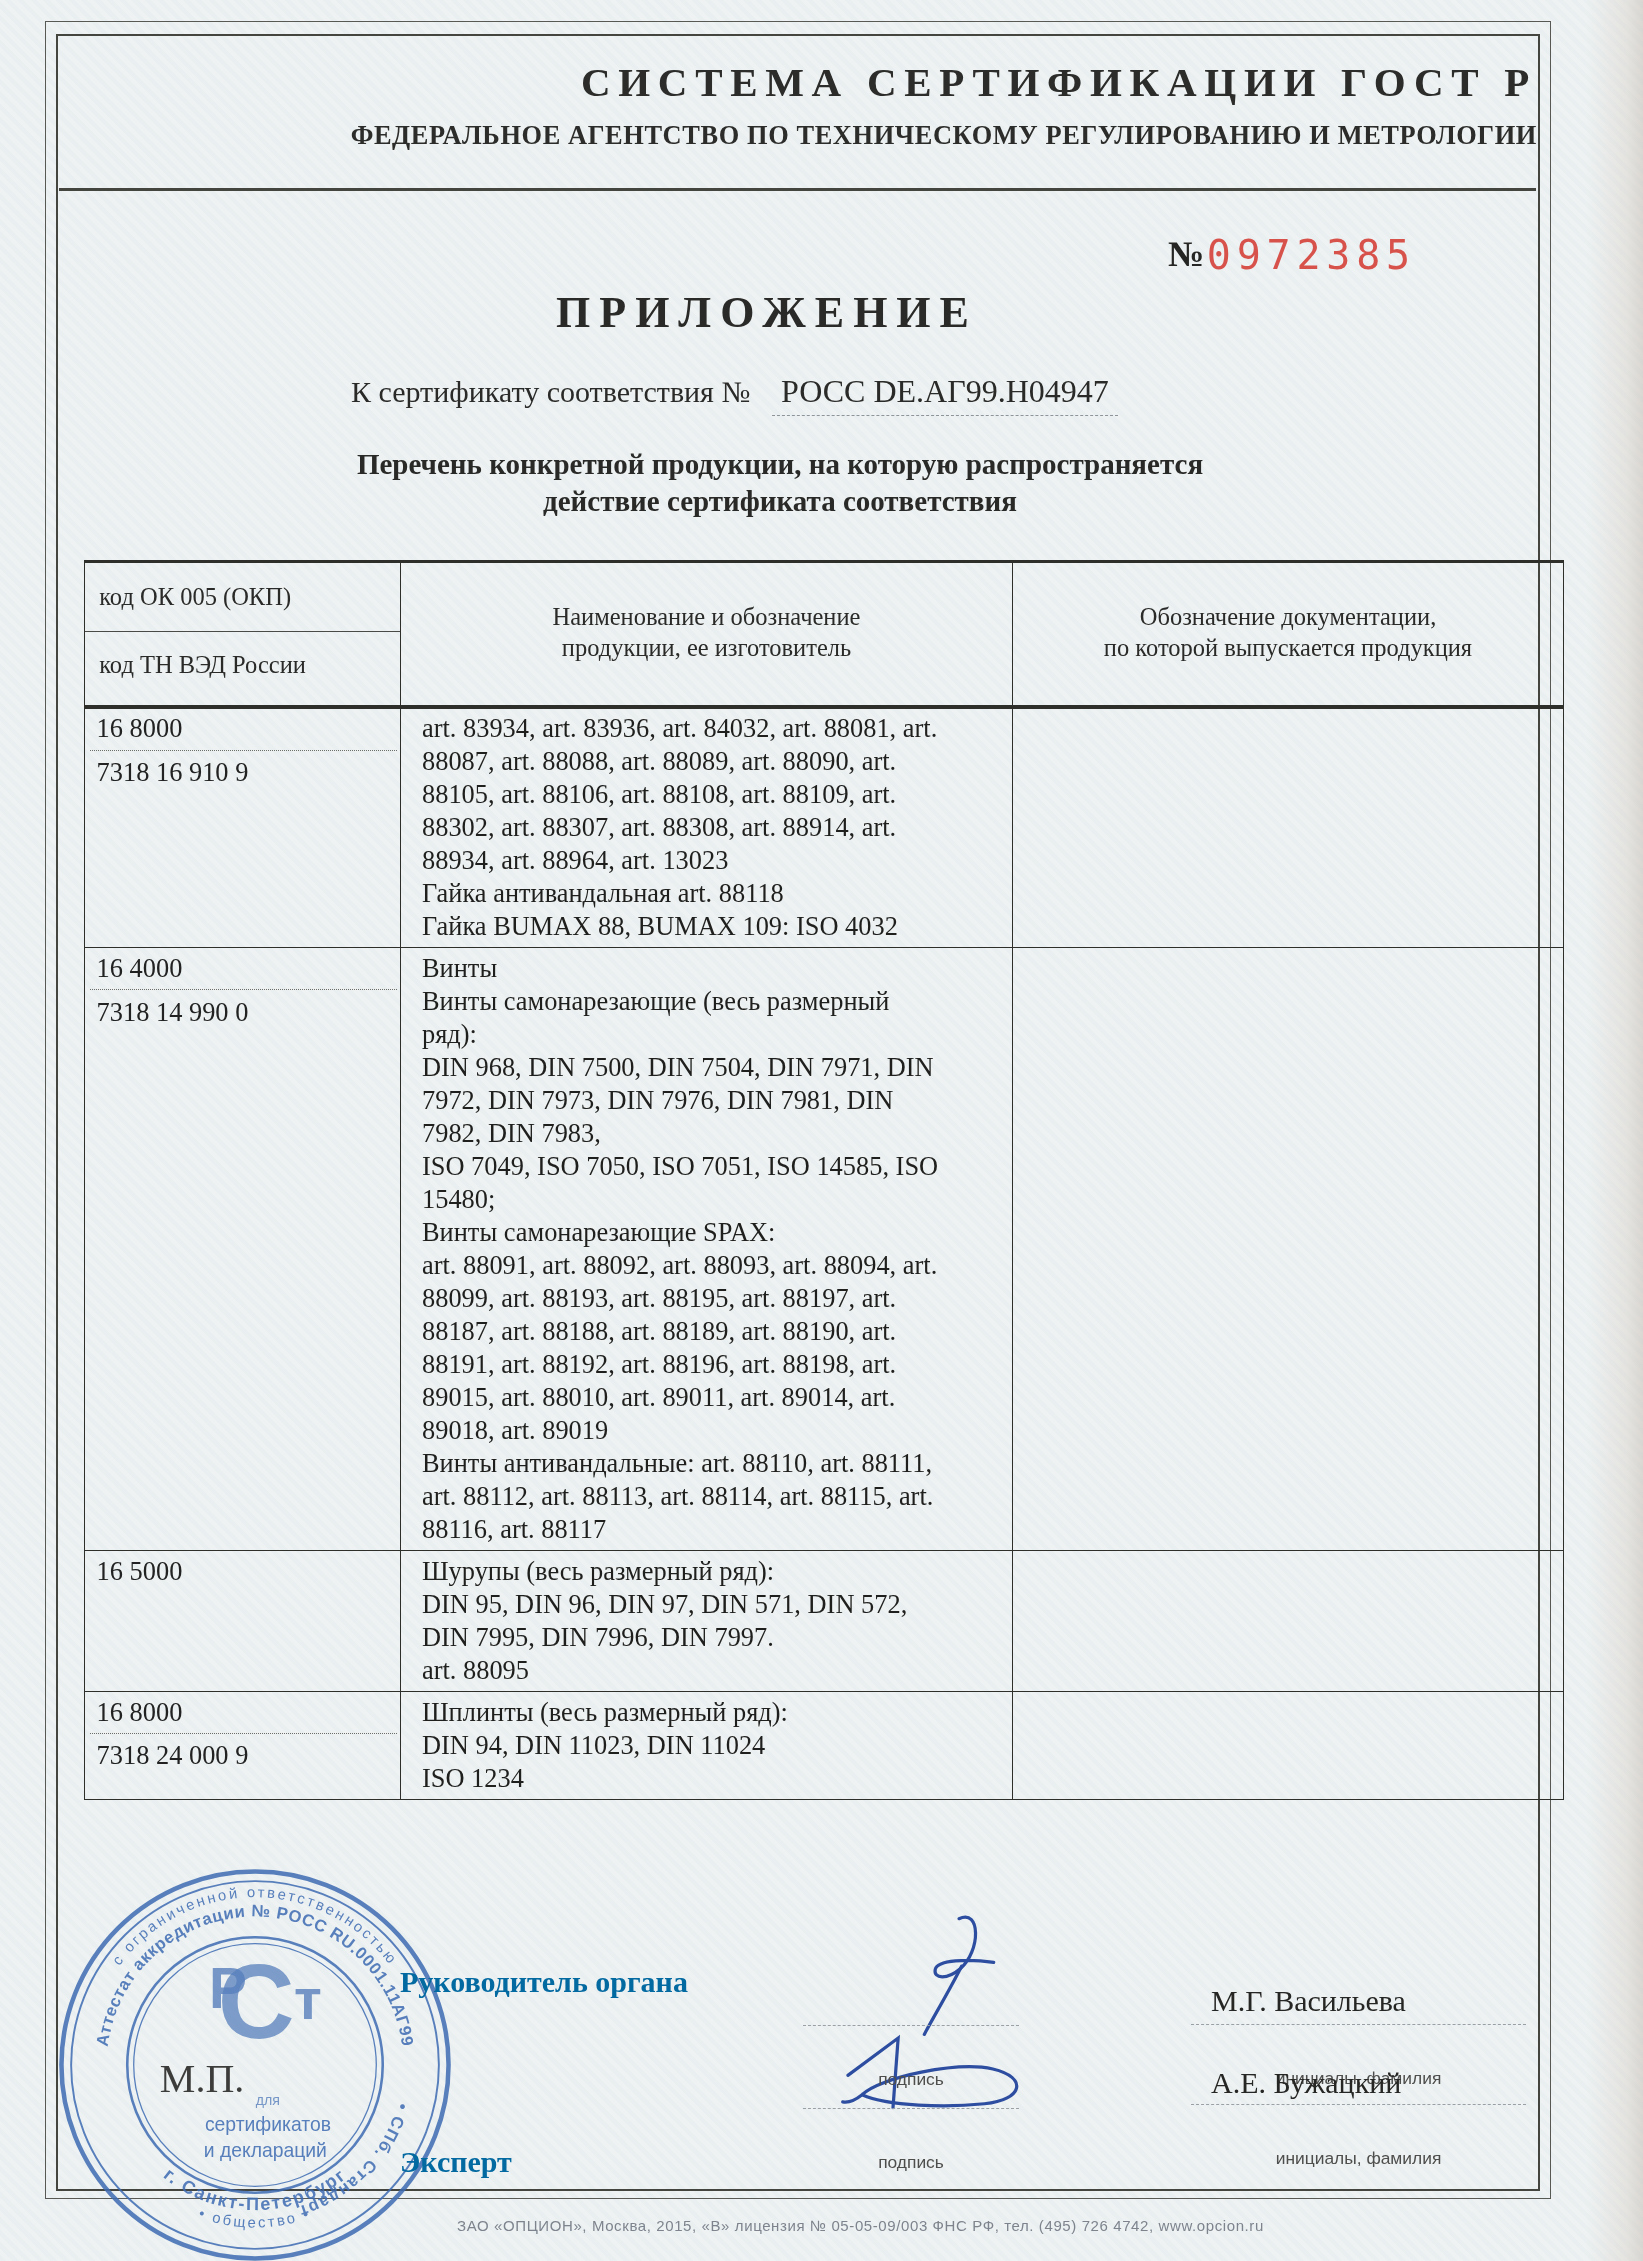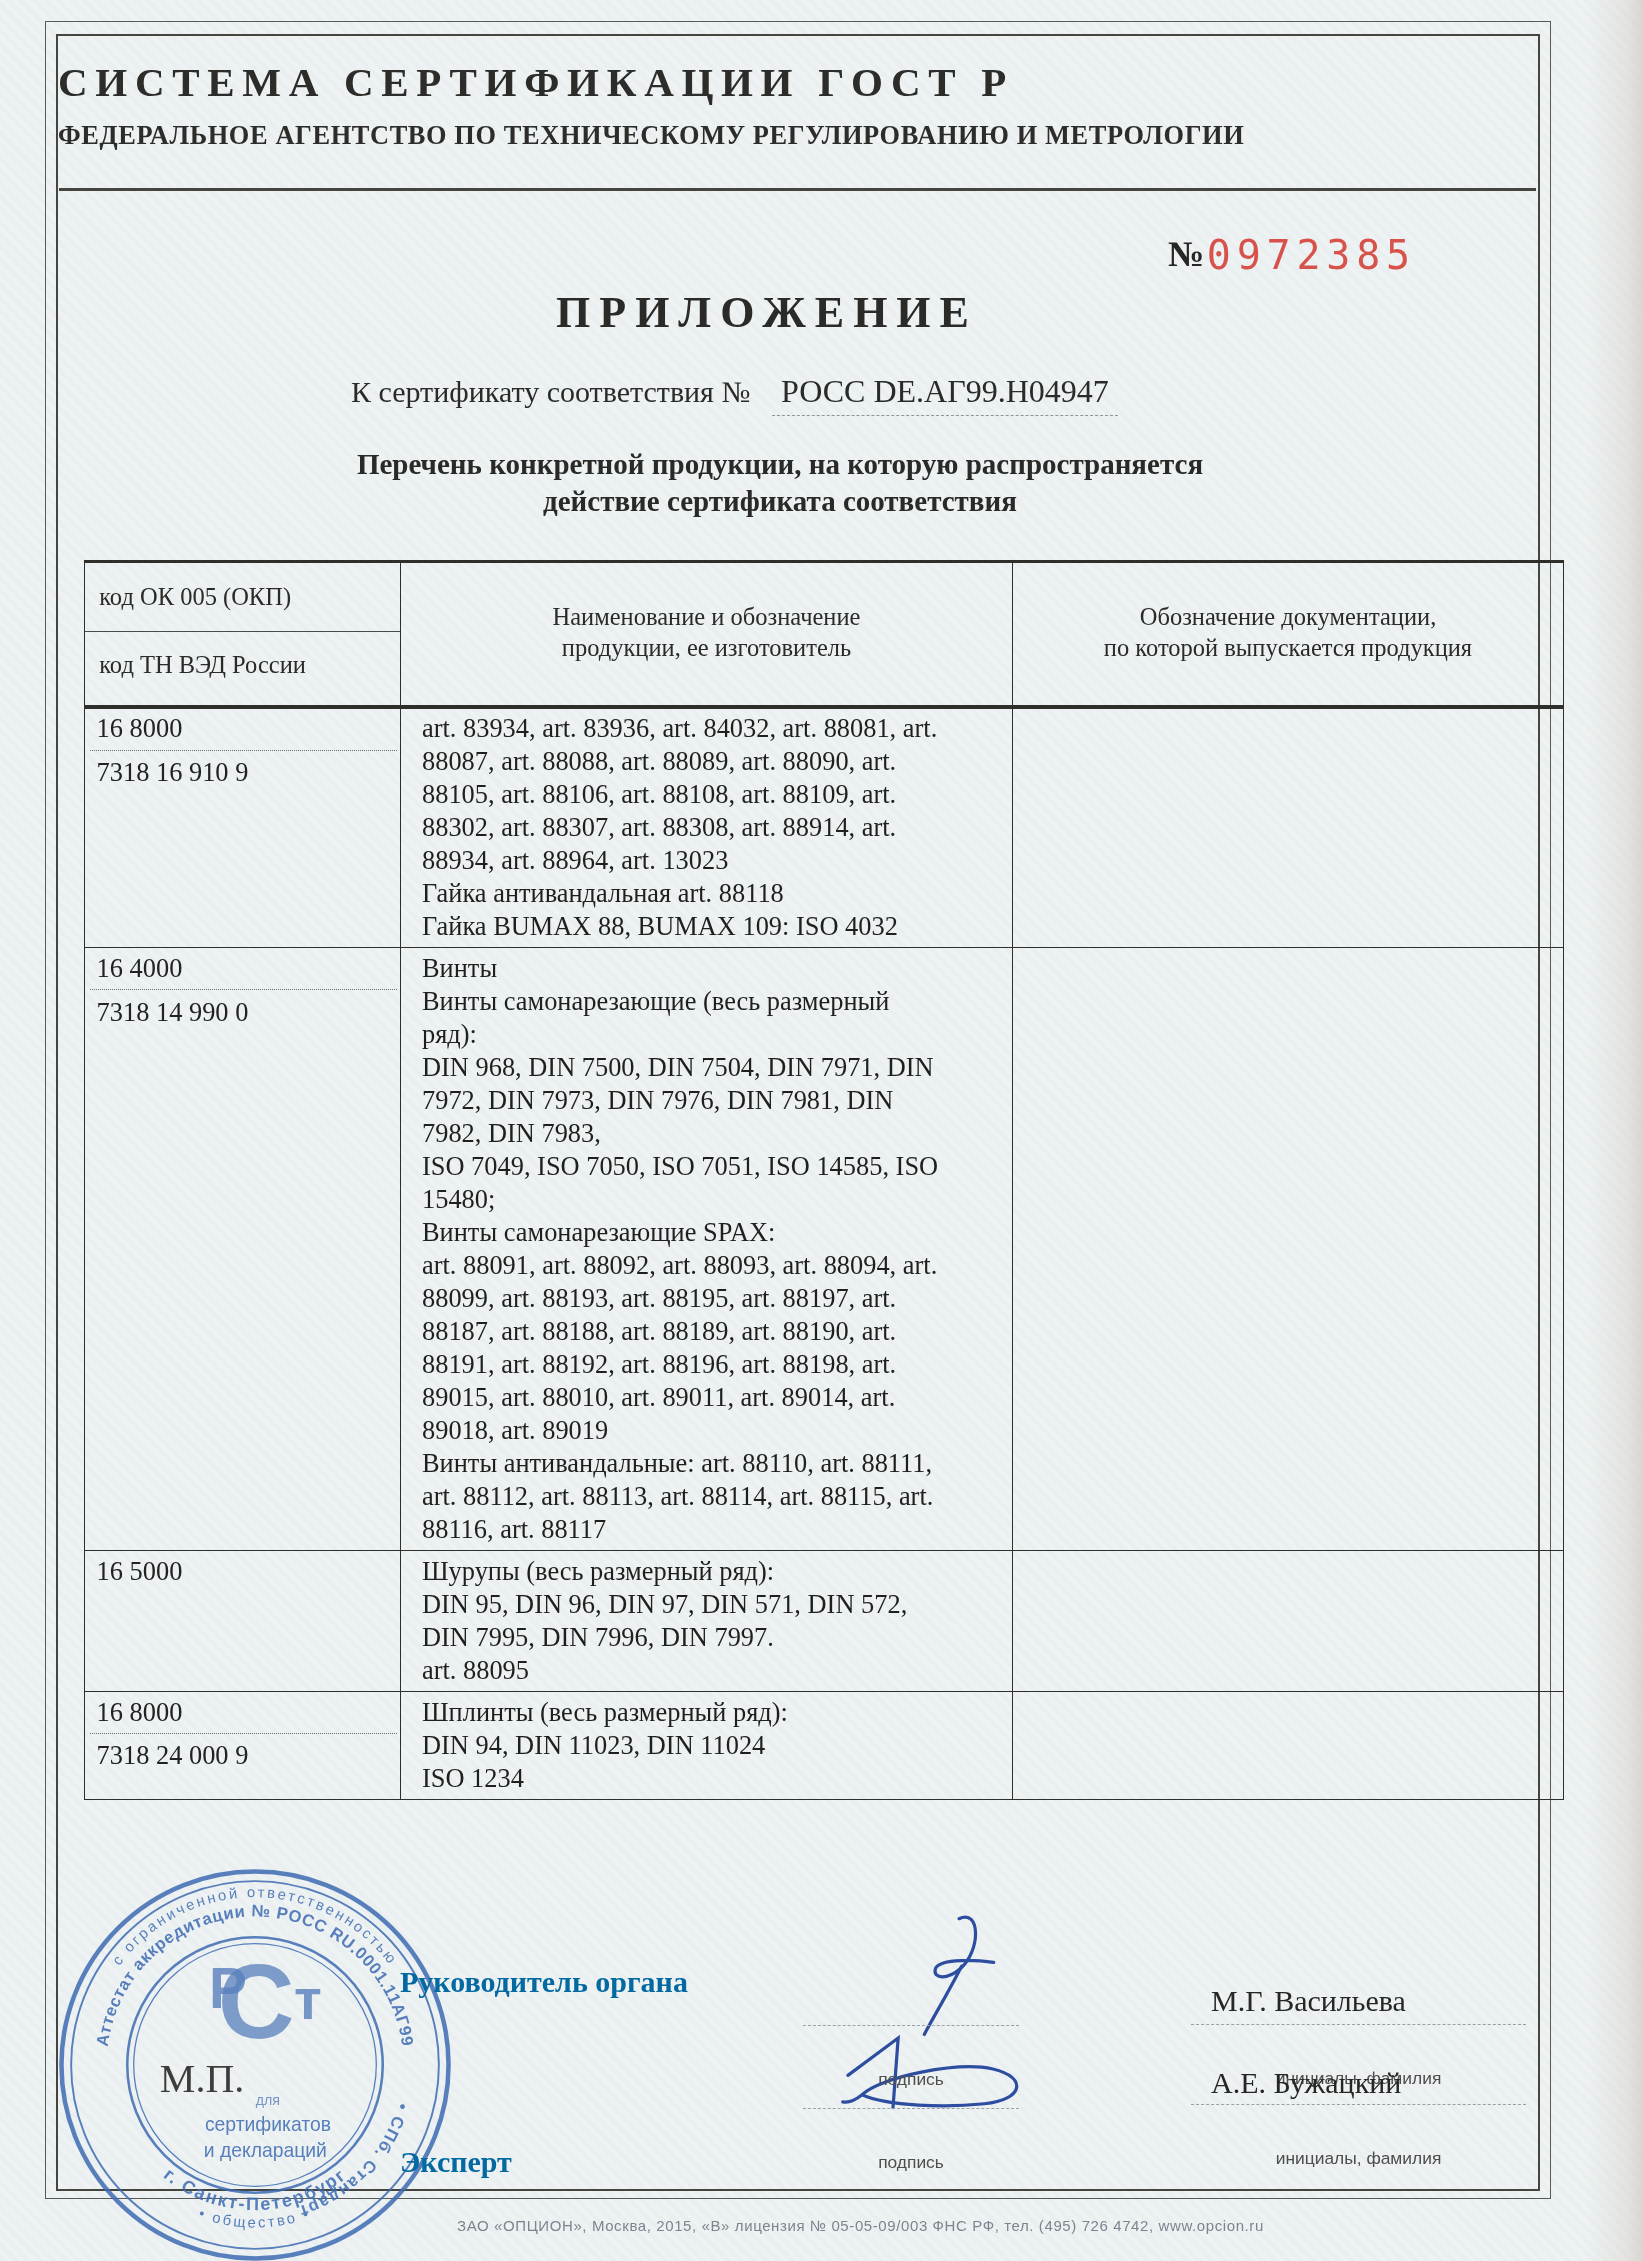--- a/index.html
+++ b/index.html
@@ -19,21 +19,21 @@
     background:linear-gradient(90deg, rgba(210,195,185,0) 0%, rgba(205,190,178,0.28) 70%, rgba(185,170,158,0.38) 100%);
   }
   .frame-outer{
     position:absolute;left:45px;top:21px;width:1504px;height:2176px;
     border:1.9px solid #585854;
   }
   .frame-inner{
     position:absolute;left:56px;top:34px;width:1480px;height:2153px;
     border:2.6px solid #45453f;
   }
-  .masthead{position:absolute;left:58px;top:58px;width:1479px;text-align:left;}
+  .masthead{position:absolute;left:58px;top:58px;width:1479px;text-align:right;}
   .masthead .l1{font-size:41px;font-weight:bold;letter-spacing:7.7px;color:#2c2c2a;}
   .masthead .l2{font-size:26.4px;font-weight:bold;letter-spacing:0.6px;margin-top:14px;color:#2c2c2a;}
   .masthead-rule{position:absolute;left:59px;top:188px;width:1477px;height:2.6px;background:#45453f;}
 
   .blank-no{position:absolute;left:1168px;top:232px;white-space:nowrap;}
   .blank-no .nosign{font-size:36px;font-weight:bold;color:#262624;}
   .blank-no .digits{font-family:"DejaVu Sans Mono",monospace;font-size:40px;letter-spacing:5.8px;color:#d8524c;vertical-align:-2.6px;}
 
   .doc-title{position:absolute;left:0px;top:287px;width:1534px;text-align:center;
     font-size:44px;font-weight:bold;letter-spacing:9px;color:#2a2a28;}

